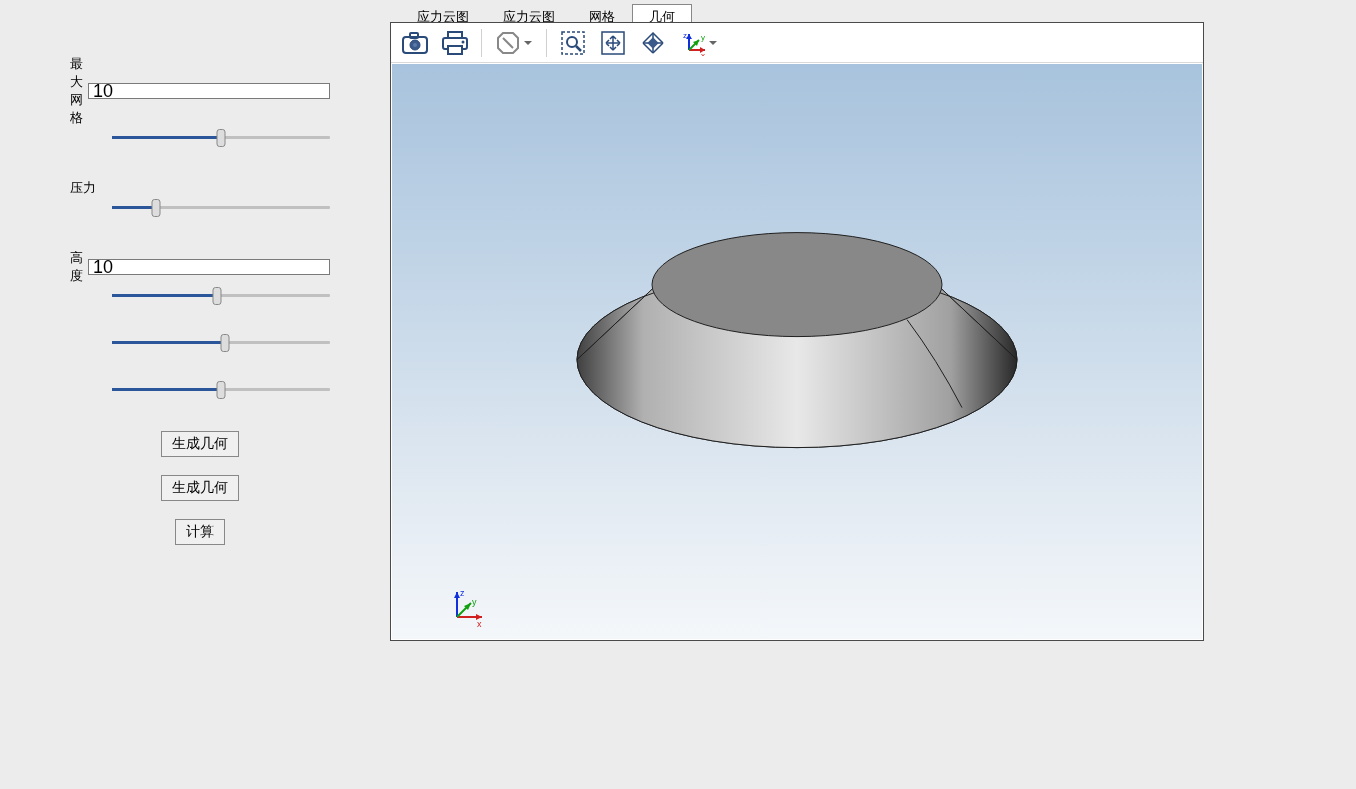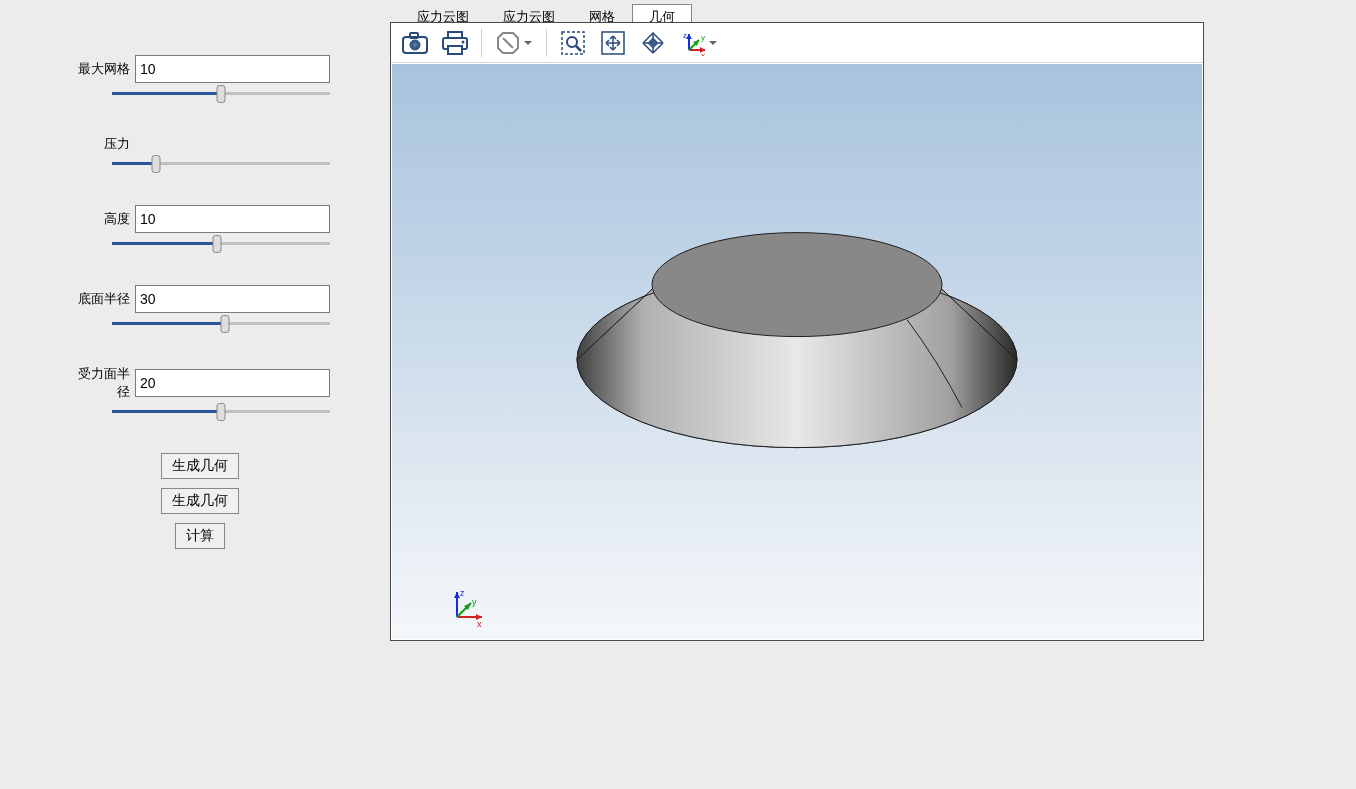--- a/index.html
+++ b/index.html
@@ -26,30 +26,29 @@
     .field-row {
       margin-bottom: 35px;
     }
     .field-top {
       display: flex;
       align-items: center;
       margin-bottom: 5px;
     }
     .field-label {
       width: 65px;
-      text-align: right;
       padding-right: 5px;
       font-size: 13px;
     }
     .field-input {
       flex: 1;
       border: 1px solid #7a7a7a;
       padding: 2px 4px;
-      font-size: 14px;
-      height: 28px;
+      font-size: 18px;
+      height: 16px;
       font-family: inherit;
     }
     .slider-wrap {
       position: relative;
       margin-left: 42px;
       margin-right: 0;
       height: 12px;
     }
     .slider-track-bg {
       position: absolute;
@@ -72,21 +71,21 @@
       background: #ddd;
       border: 1px solid #888;
       border-radius: 3px;
       top: -3px;
       transform: translateX(-50%);
     }
     .button-area {
       display: flex;
       flex-direction: column;
       align-items: center;
-      gap: 9px;
+      gap: 18px;
     }
     .gen-button {
       border: 1px solid #888;
       background: #f0f0f0;
       padding: 3px 10px;
       font-size: 14px;
       font-family: inherit;
       cursor: pointer;
     }
     .viewport-area {
@@ -212,36 +211,28 @@
         <input class="field-input" value="10" style="">
       </div>
       <div class="slider-wrap">
         <div class="slider-track-bg"></div>
         <div class="slider-track-fill" style="width:48%"></div>
         <div class="slider-thumb" style="left:48%"></div>
       </div>
     </div>
 
     <div class="field-row">
-      <div class="field-top">
-        <div class="field-label">底面半径</div>
-        <input class="field-input" value="30" style="">
-      </div>
       <div class="slider-wrap">
         <div class="slider-track-bg"></div>
         <div class="slider-track-fill" style="width:52%"></div>
         <div class="slider-thumb" style="left:52%"></div>
       </div>
     </div>
 
     <div class="field-row">
-      <div class="field-top">
-        <div class="field-label">受力面半径</div>
-        <input class="field-input" value="20" style="">
-      </div>
       <div class="slider-wrap">
         <div class="slider-track-bg"></div>
         <div class="slider-track-fill" style="width:50%"></div>
         <div class="slider-thumb" style="left:50%"></div>
       </div>
     </div>
 
     <div class="button-area">
       <button class="gen-button">生成几何</button>
       <button class="gen-button">生成几何</button>

